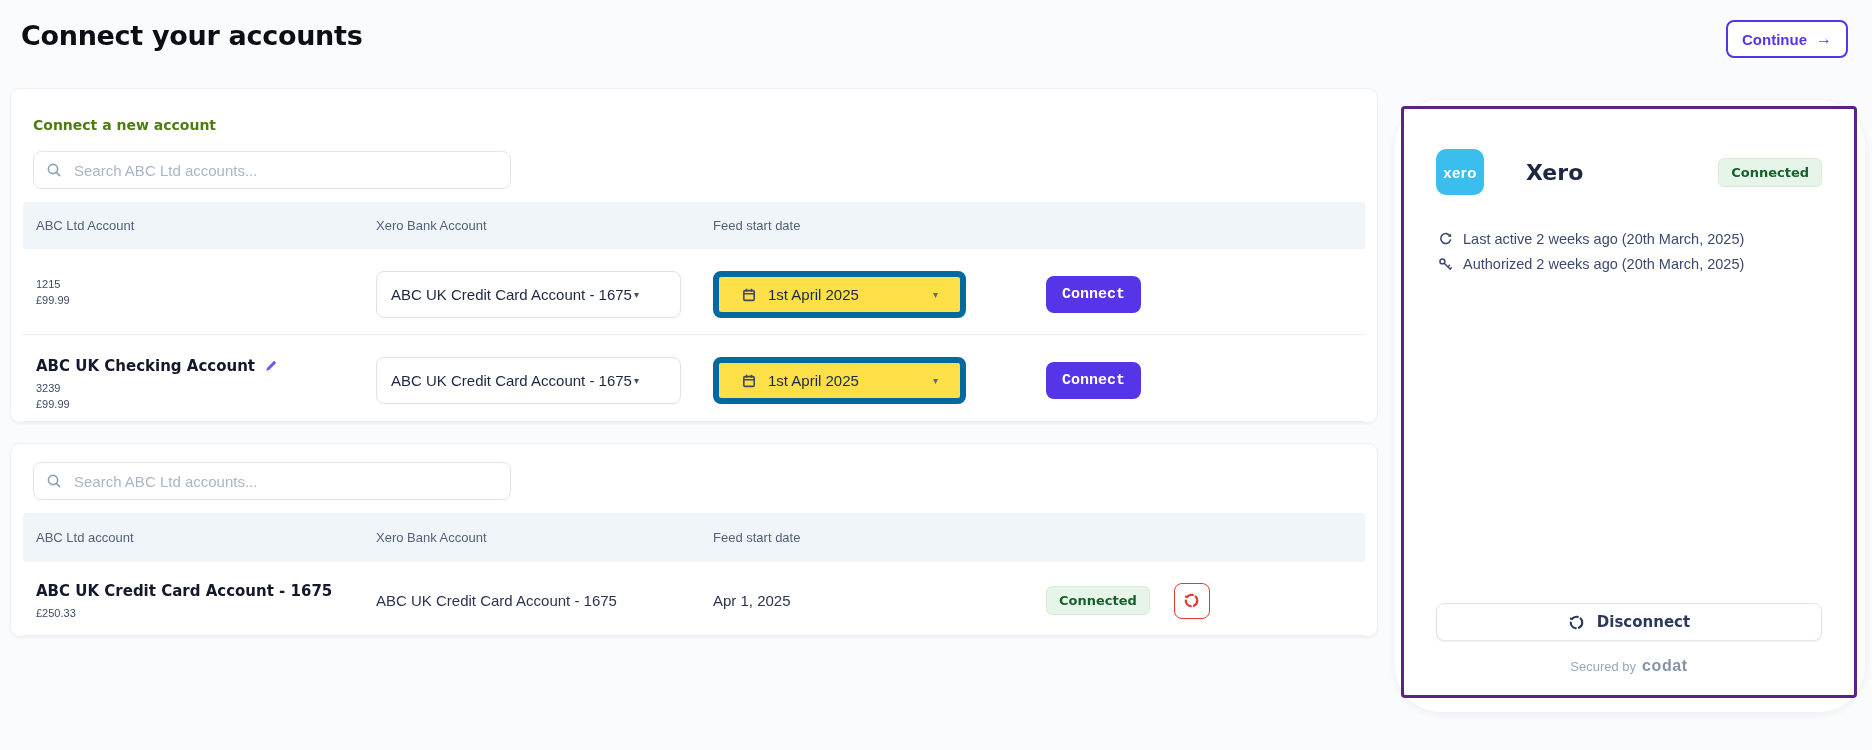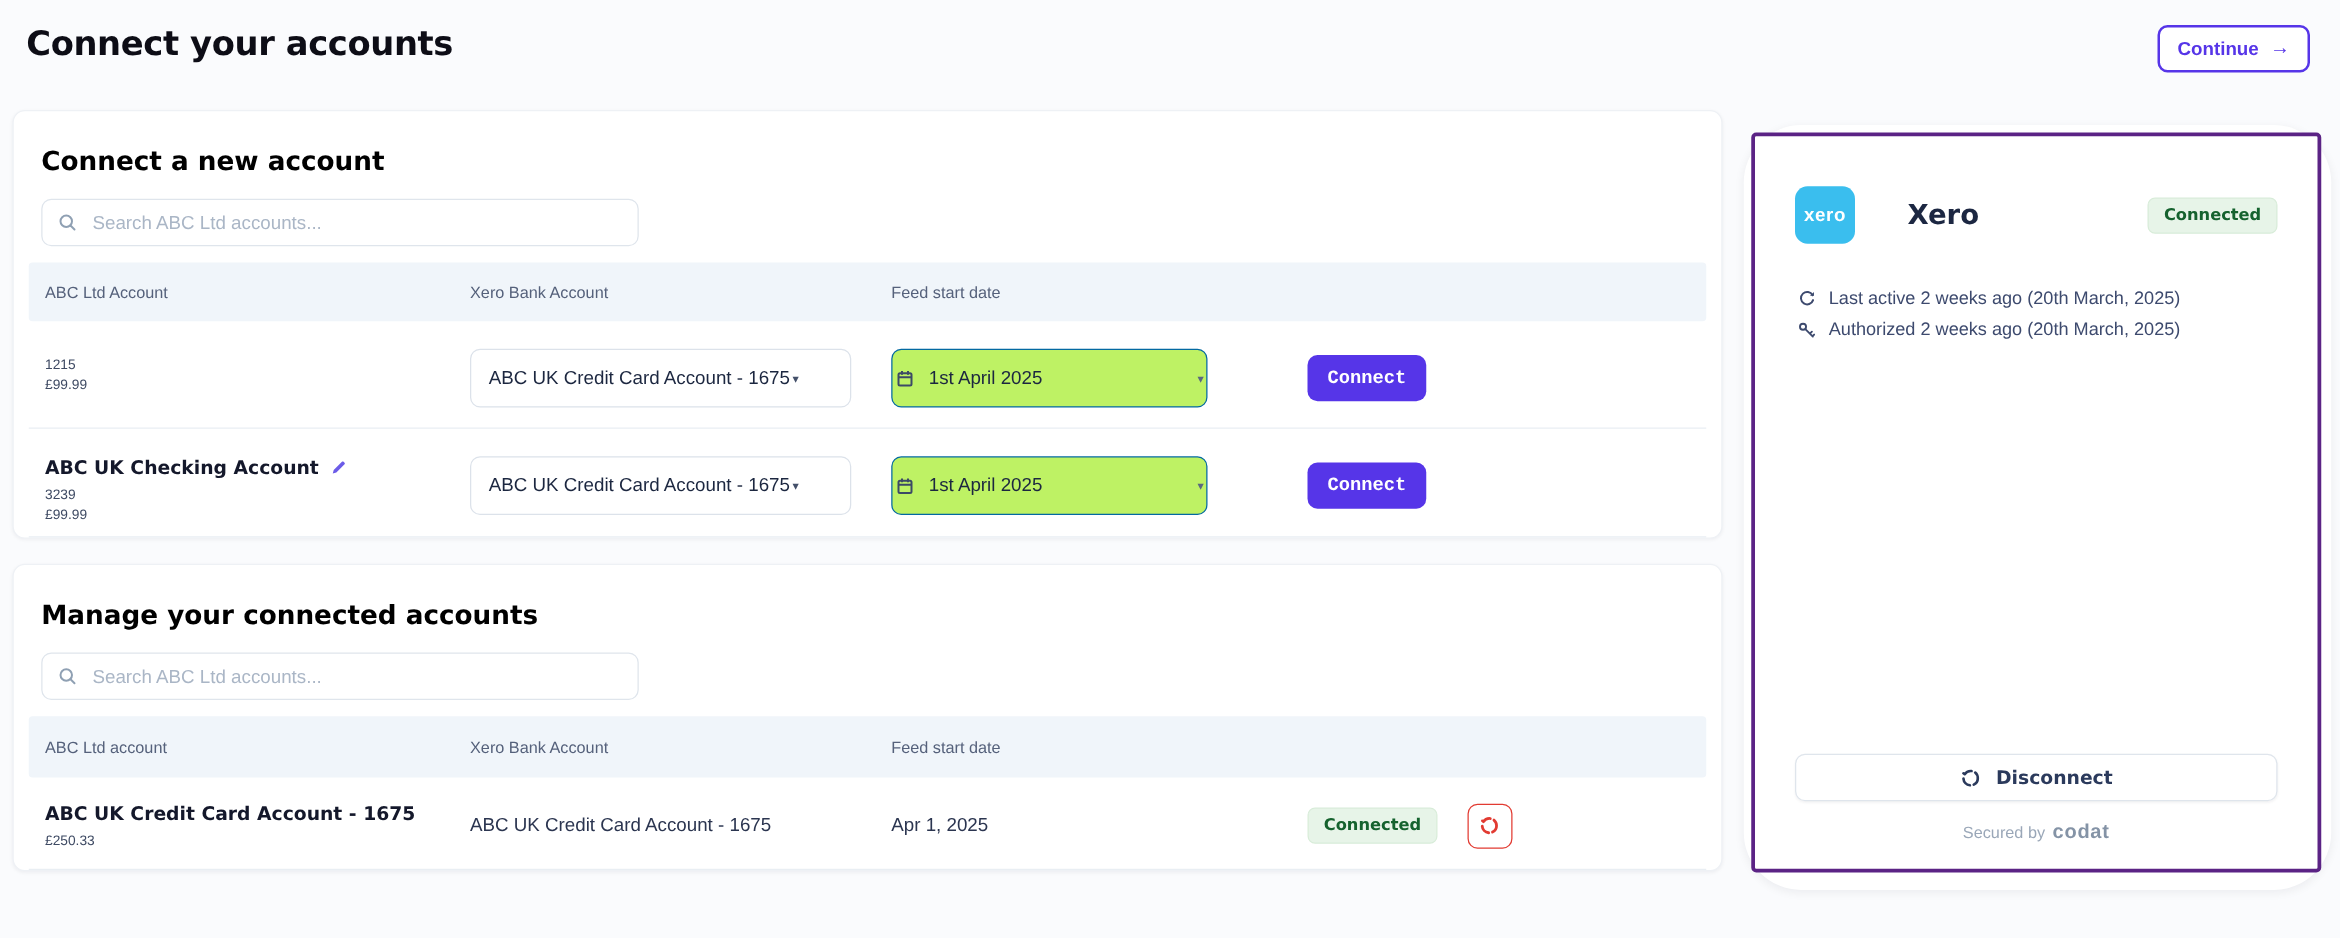--- a/index.html
+++ b/index.html
@@ -34,21 +34,21 @@
   .content { display:flex; gap:17px; padding-left:10px; align-items:flex-start; }
   .left-col { width:1368px; display:flex; flex-direction:column; gap:20px; }
 
   .card {
     background:#fff; border:1px solid #eef1f5; border-radius:10px;
     box-shadow:0 1px 3px rgba(16,24,40,.05);
   }
   .sec-title {
     margin:28px 0 0 22px;
     font-family:"DejaVu Sans","Liberation Sans",sans-serif;
-    font-size:21px; font-weight:800; color:#000000;
+    font-size:14px; font-weight:800; color:#4d7c0f;
   }
   .searchbox { position:relative; margin:18px 0 0 22px; width:478px; height:38px; }
   .searchbox svg { position:absolute; left:13px; top:11px; }
   .searchbox input {
     width:100%; height:100%;
     border:1px solid #dfe5ec; border-radius:8px;
     padding:0 12px 0 40px; font-size:15px; color:#2b3550;
     font-family:"Liberation Sans",sans-serif; outline:none; background:#fff;
   }
   .searchbox input::placeholder { color:#aab6c6; }
@@ -78,22 +78,22 @@
 
   .select-box {
     width:305px; height:47px;
     border:1px solid #dce2ea; border-radius:8px; background:#fff;
     display:flex; align-items:center; padding:0 10px 0 14px;
     font-size:15px; color:#1c2740; cursor:pointer;
   }
   .select-box .caret { font-size:10px; color:#44506a; margin-left:2px; }
   .date-box {
     width:253px; height:47px;
-    border:1px solid #0369a1; border-radius:8px; background:#bef264;
-    display:flex; align-items:center; gap:11px; padding:0 2px;
+    border:6px solid #0369a1; border-radius:8px; background:#fde047;
+    display:flex; align-items:center; gap:11px; padding:0 22px;
     font-size:15px; color:#1c2740; cursor:pointer;
   }
   .date-box .spacer { flex:1; }
   .date-box .caret { font-size:10px; color:#5a6880; }
   .connect-btn {
     width:95px; height:37px; margin-top:5px;
     background:var(--accent); border:none; border-radius:8px;
     color:#fff; font-weight:bold; font-size:15px;
     font-family:Liberation Mono, monospace; cursor:pointer;
   }
@@ -247,21 +247,20 @@
             <span class="caret">▾</span>
           </div>
         </div>
         <div>
           <button class="connect-btn">Connect</button>
         </div>
       </div>
     </section>
 
     <section class="card">
-      <h2 class="sec-title">Manage your connected accounts</h2>
 
       <div class="searchbox">
         <svg width="16" height="16" viewBox="0 0 16 16">
           <circle cx="7" cy="7" r="4.6" fill="none" stroke="#8fa0b3" stroke-width="1.6"></circle>
           <path d="M10.4 10.4l3.2 3.2" stroke="#8fa0b3" stroke-width="1.6" stroke-linecap="round"></path>
         </svg>
         <input placeholder="Search ABC Ltd accounts..." style="">
       </div>
 
       <div class="grid-cols thead" style="height:49px">

